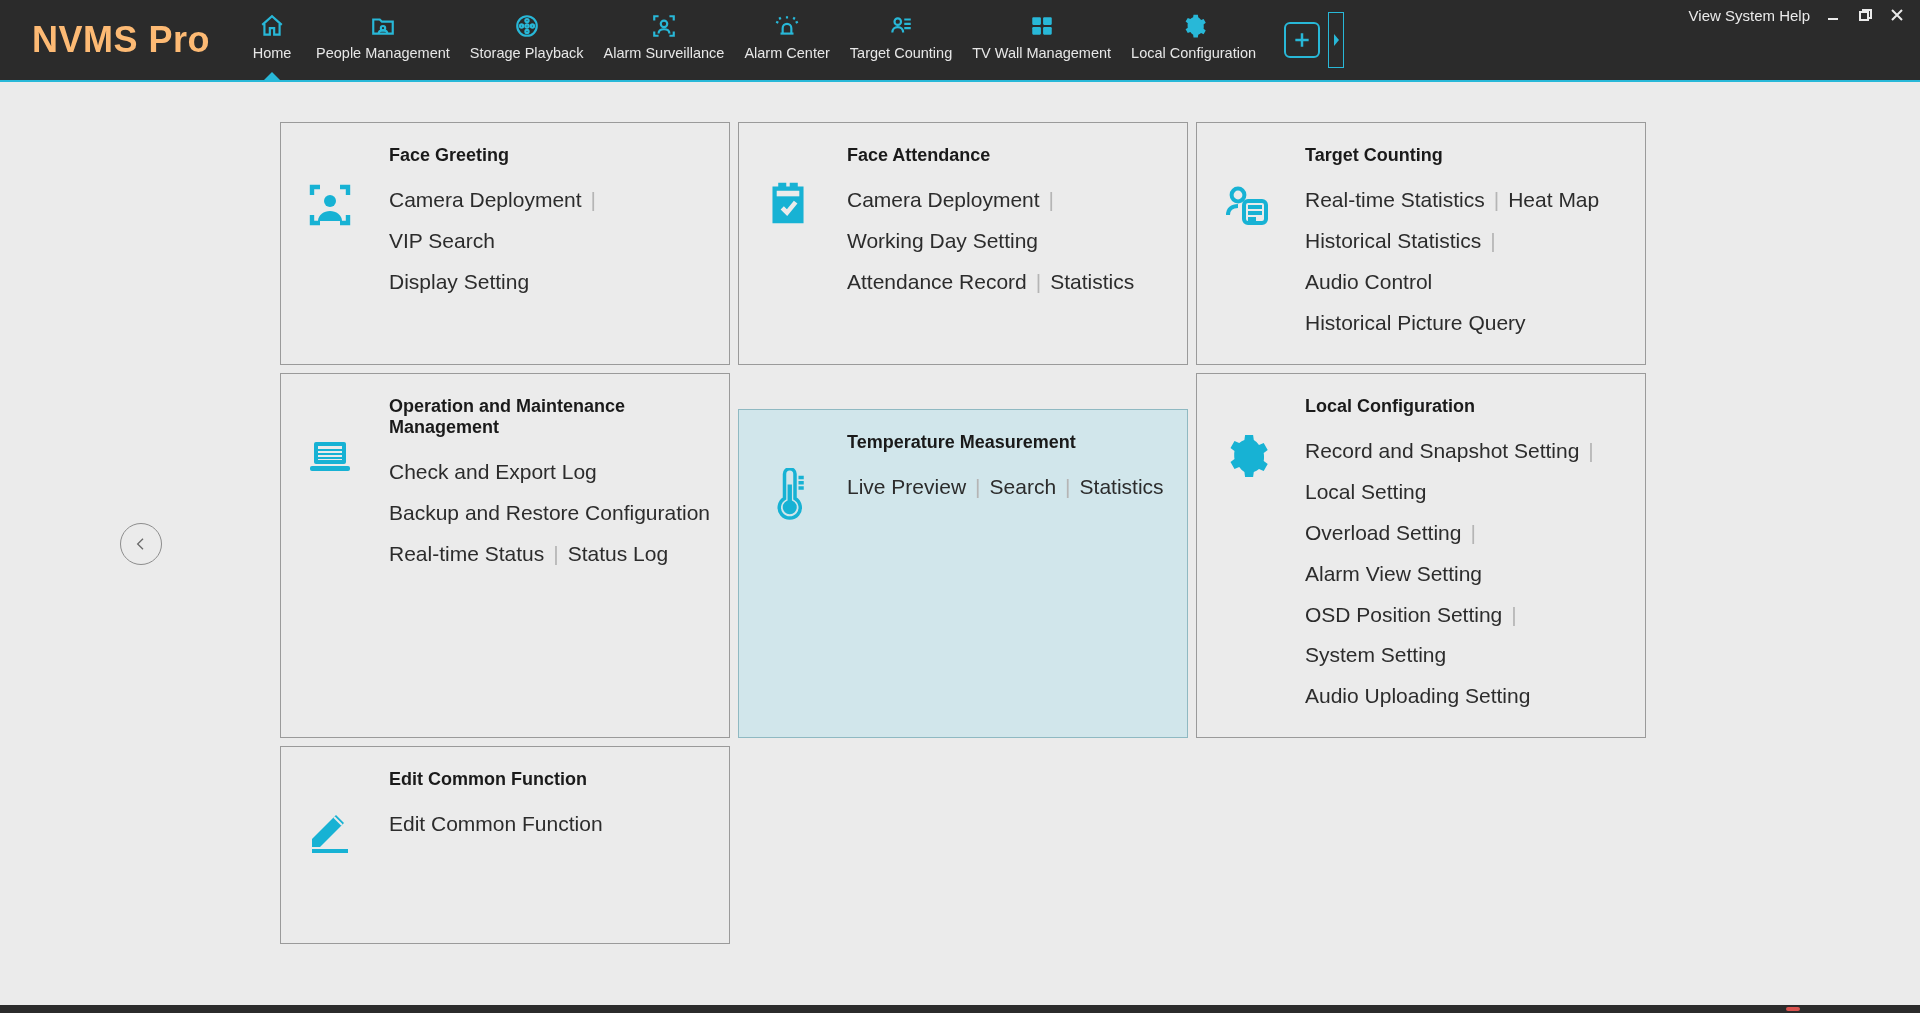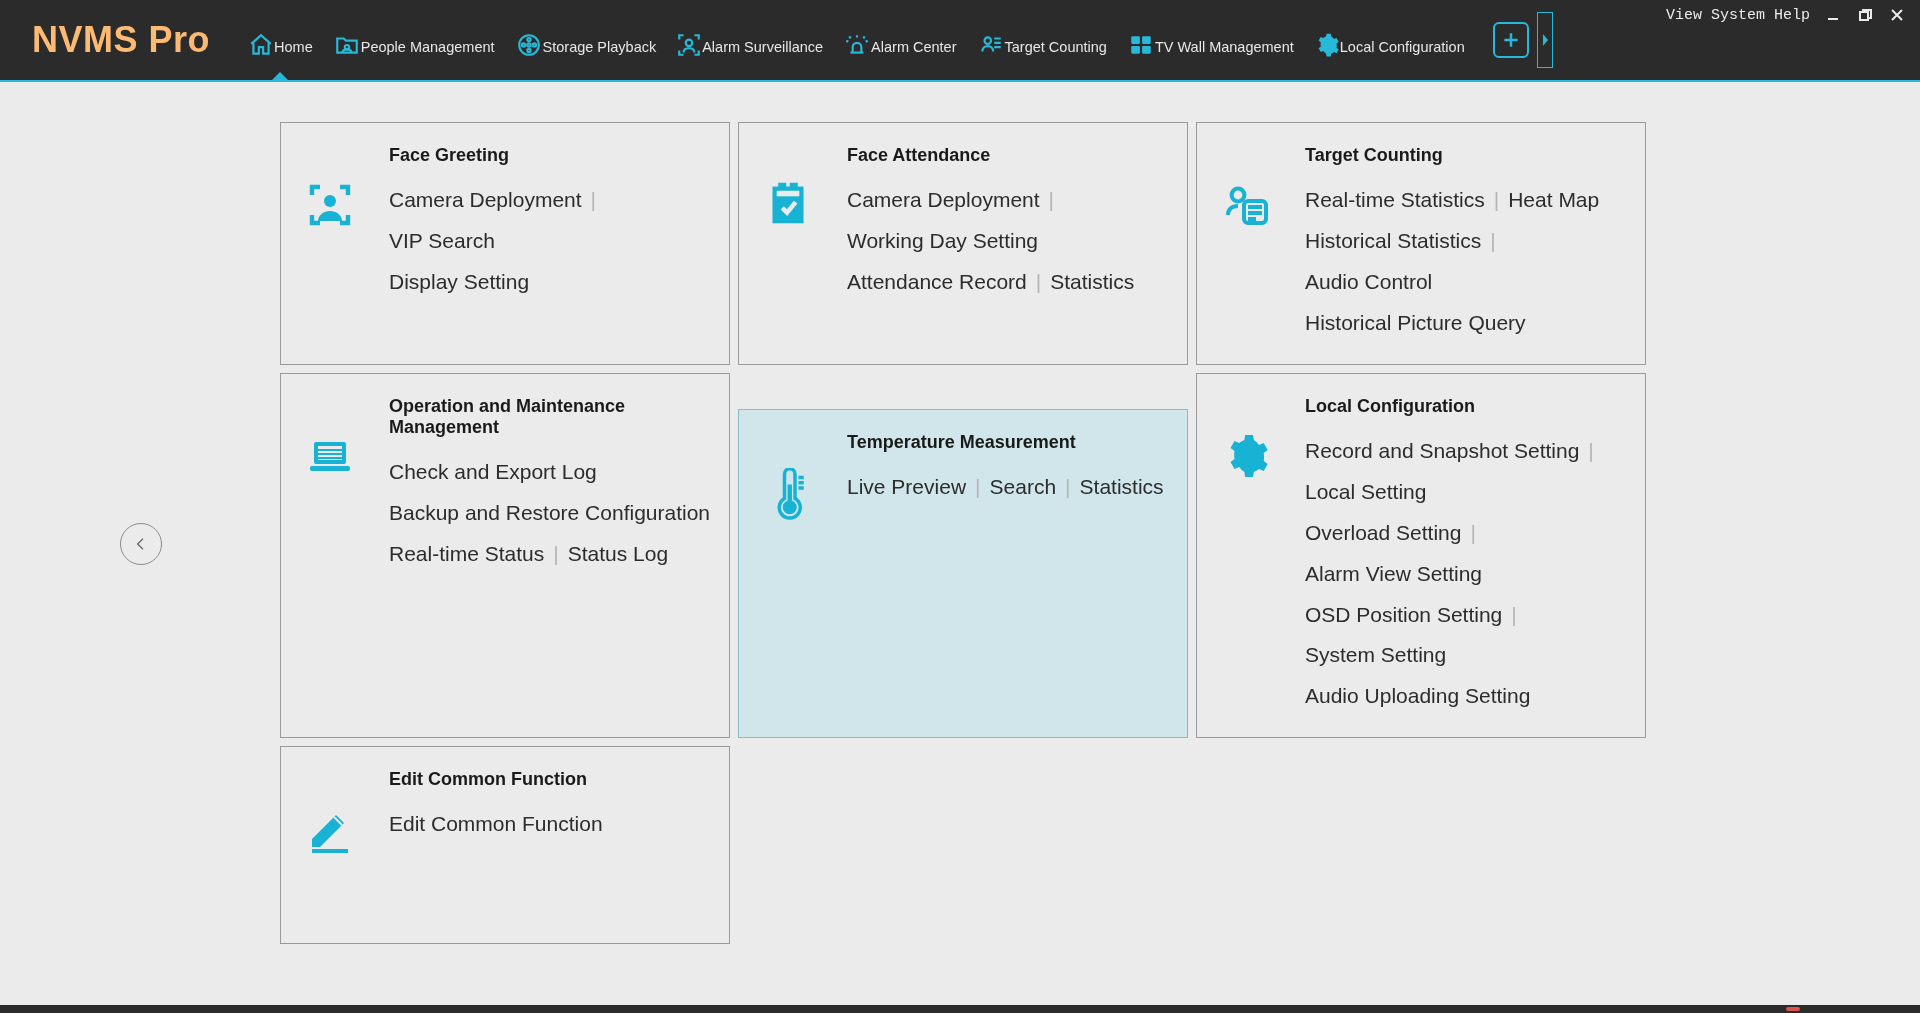--- a/index.html
+++ b/index.html
@@ -30,21 +30,21 @@
     padding: 0 28px 0 32px;
     letter-spacing: 0.5px;
     white-space: nowrap;
   }
   .nav {
     display: flex;
     align-items: stretch;
   }
   .nav-item {
     display: flex;
-    flex-direction: row;
+    flex-direction: column;
     align-items: center;
     justify-content: flex-start;
     padding: 10px 10px 0 10px;
     color: #e7e7e7;
     cursor: pointer;
     position: relative;
     min-width: 68px;
   }
   .nav-item .nav-icon {
     color: #28b8d8;
@@ -97,21 +97,20 @@
   }
 
   .sys-help {
     position: absolute;
     top: 6px;
     right: 14px;
     display: flex;
     align-items: center;
     gap: 14px;
     color: #eaeaea;
-    font-family: Liberation Mono, monospace;
   }
   .sys-help .label { font-size: 15px; cursor:pointer; }
   .win-btn { cursor:pointer; display:inline-flex; align-items:center; justify-content:center; width:18px; height:18px; }
 
   
   .workspace {
     position: relative;
     height: calc(1013px - 80px - 8px);
     border-top: 2px solid #28b8d8;
     background: #ebebeb;

